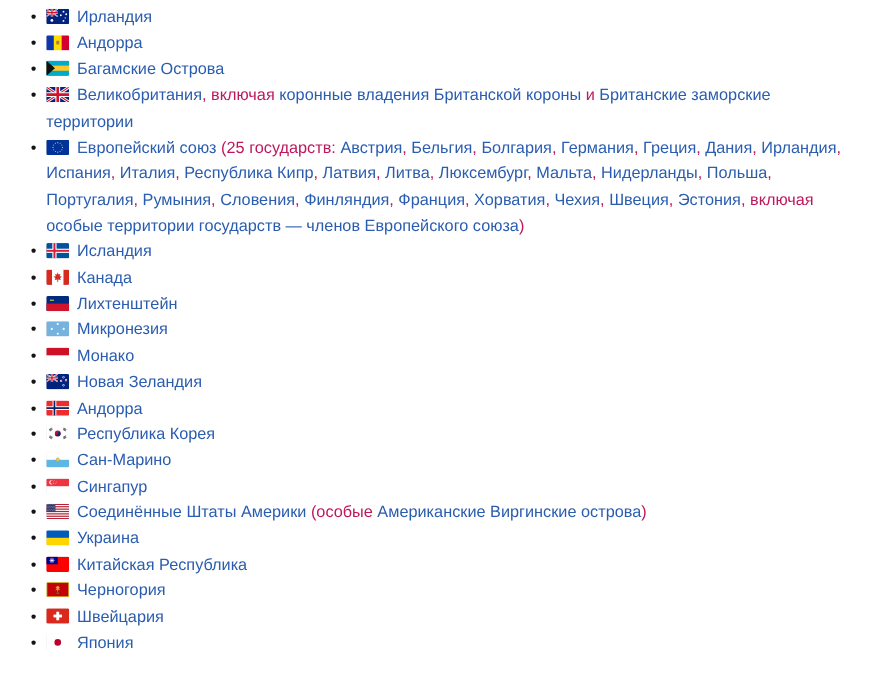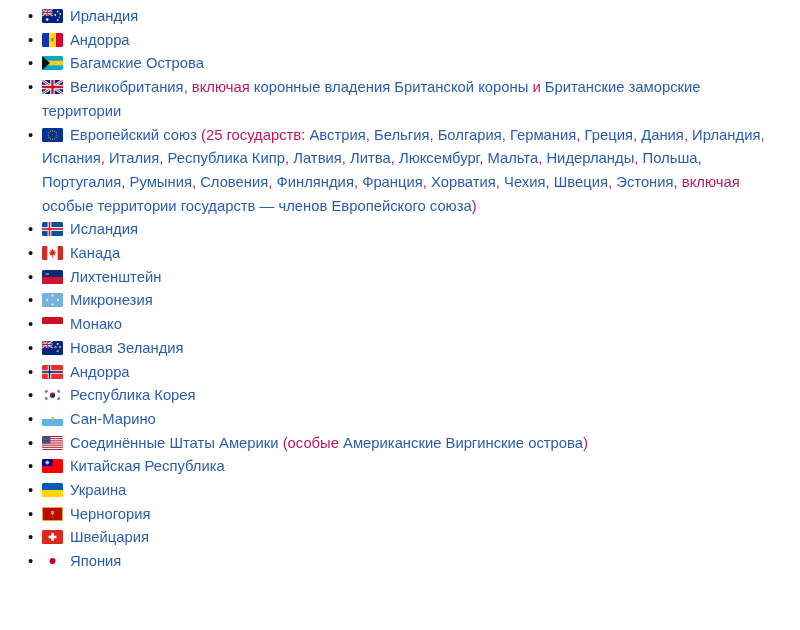--- a/index.html
+++ b/index.html
@@ -173,20 +173,33 @@
             <path d="M16,2 L18.4,3.6 M15.6,2.65 L18,4.25 M15.2,3.3 L17.6,4.9"></path>
             <path d="M2.6,10.4 L5,12 M3,9.75 L5.4,11.35 M3.4,9.1 L5.8,10.7"></path>
             <path d="M16,12 L18.4,10.4 M15.6,11.35 L18,9.75 M15.2,10.7 L17.6,9.1"></path>
           </g>
         </svg></span><a href="#" class="lnk">Республика Корея</a></li>
     <li><span class="flag"><svg viewBox="0 0 21 14" preserveAspectRatio="none" xmlns="http://www.w3.org/2000/svg">
           <rect width="21" height="14" fill="#fff"></rect>
           <rect y="7" width="21" height="7" fill="#5eb6e4"></rect>
           <ellipse cx="10.5" cy="7" rx="1.5" ry="1.9" fill="#e8c35c" stroke="#9a8a46" stroke-width=".3"></ellipse>
         </svg></span><a href="#" class="lnk">Сан-Марино</a></li>
+    <li><span class="flag"><svg viewBox="0 0 21 14" preserveAspectRatio="none" xmlns="http://www.w3.org/2000/svg">
+          <rect width="21" height="14" fill="#fff"></rect>
+          <rect width="21" height="7" fill="#ef3340"></rect>
+          <circle cx="4.8" cy="3.5" r="2" fill="#fff"></circle>
+          <circle cx="5.6" cy="3.3" r="1.7" fill="#ef3340"></circle>
+          <g fill="#fff">
+            <circle cx="7.8" cy="2.1" r=".33"></circle>
+            <circle cx="9.2" cy="3.1" r=".33"></circle>
+            <circle cx="8.7" cy="4.7" r=".33"></circle>
+            <circle cx="6.9" cy="4.7" r=".33"></circle>
+            <circle cx="6.4" cy="3.1" r=".33"></circle>
+          </g>
+        </svg></span><a href="#" class="lnk">Сингапур</a></li>
     <li><span class="flag"><svg viewBox="0 0 21 14" preserveAspectRatio="none" xmlns="http://www.w3.org/2000/svg">
           <rect width="21" height="14" fill="#fff"></rect>
           <rect y="0.00" width="21" height="1.08" fill="#b22234"></rect>
           <rect y="2.15" width="21" height="1.08" fill="#b22234"></rect>
           <rect y="4.31" width="21" height="1.08" fill="#b22234"></rect>
           <rect y="6.46" width="21" height="1.08" fill="#b22234"></rect>
           <rect y="8.62" width="21" height="1.08" fill="#b22234"></rect>
           <rect y="10.77" width="21" height="1.08" fill="#b22234"></rect>
           <rect y="12.92" width="21" height="1.08" fill="#b22234"></rect>
           <rect width="8.4" height="7.5" fill="#3c3b6e"></rect>
@@ -210,33 +223,33 @@
           <circle cx="4.75" cy="4.950000000000001" r=".28" fill="#fff"></circle>
           <circle cx="6.300000000000001" cy="4.950000000000001" r=".28" fill="#fff"></circle>
           <circle cx="7.8500000000000005" cy="4.950000000000001" r=".28" fill="#fff"></circle>
           <circle cx="0.9" cy="6.300000000000001" r=".28" fill="#fff"></circle>
           <circle cx="2.45" cy="6.300000000000001" r=".28" fill="#fff"></circle>
           <circle cx="4" cy="6.300000000000001" r=".28" fill="#fff"></circle>
           <circle cx="5.550000000000001" cy="6.300000000000001" r=".28" fill="#fff"></circle>
           <circle cx="7.1000000000000005" cy="6.300000000000001" r=".28" fill="#fff"></circle>
         </svg></span><a href="#" class="lnk">Соединённые Штаты Америки</a><span class="plain"> (особые </span><a href="#" class="lnk">Американские Виргинские острова</a><span class="plain">)</span></li>
     <li><span class="flag"><svg viewBox="0 0 21 14" preserveAspectRatio="none" xmlns="http://www.w3.org/2000/svg">
+          <rect width="21" height="7" fill="#005bbb"></rect>
+          <rect y="7" width="21" height="7" fill="#ffd500"></rect>
+        </svg></span><a href="#" class="lnk">Украина</a></li>
+    <li><span class="flag"><svg viewBox="0 0 21 14" preserveAspectRatio="none" xmlns="http://www.w3.org/2000/svg">
           <rect width="21" height="14" fill="#fe0000"></rect>
           <rect width="10.5" height="7" fill="#000095"></rect>
           <g stroke="#fff" stroke-width=".55">
             <path d="M5.25,1.1 V5.9 M2.85,3.5 H7.65 M3.55,1.8 L6.95,5.2 M6.95,1.8 L3.55,5.2"></path>
           </g>
           <circle cx="5.25" cy="3.5" r="1.5" fill="#fff"></circle>
           <circle cx="5.25" cy="3.5" r="1.15" fill="#000095"></circle>
           <circle cx="5.25" cy="3.5" r=".95" fill="#fff"></circle>
         </svg></span><a href="#" class="lnk">Китайская Республика</a></li>
-    <li><span class="flag"><svg viewBox="0 0 21 14" preserveAspectRatio="none" xmlns="http://www.w3.org/2000/svg">
-          <rect width="21" height="7" fill="#005bbb"></rect>
-          <rect y="7" width="21" height="7" fill="#ffd500"></rect>
-        </svg></span><a href="#" class="lnk">Украина</a></li>
     <li><span class="flag"><svg viewBox="0 0 21 14" preserveAspectRatio="none" xmlns="http://www.w3.org/2000/svg">
           <rect width="21" height="14" fill="#d3ae3b"></rect>
           <rect x="1" y="1" width="19" height="12" fill="#c40308"></rect>
           <path d="M10.5,3.4 8.4,5 9.7,5.6 8.2,7.8 10,6.9 10.5,9.8 11,6.9 12.8,7.8 11.3,5.6 12.6,5 Z" fill="#d3ae3b"></path>
           <rect x="9.4" y="9.6" width="2.2" height="1.3" fill="#2e8b57"></rect>
         </svg></span><a href="#" class="lnk">Черногория</a></li>
     <li><span class="flag"><svg viewBox="0 0 21 14" preserveAspectRatio="none" xmlns="http://www.w3.org/2000/svg">
           <rect width="21" height="14" fill="#da291c"></rect>
           <rect x="9.2" y="3.1" width="2.6" height="7.8" fill="#fff"></rect>
           <rect x="6.6" y="5.7" width="7.8" height="2.6" fill="#fff"></rect>

